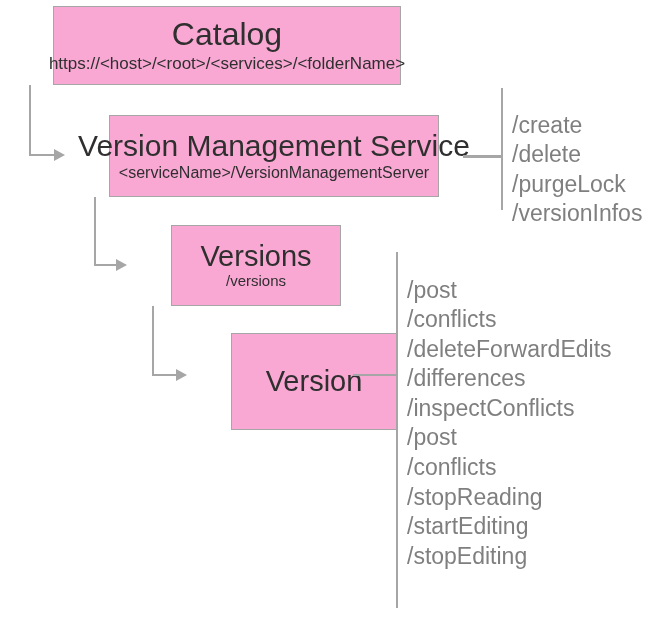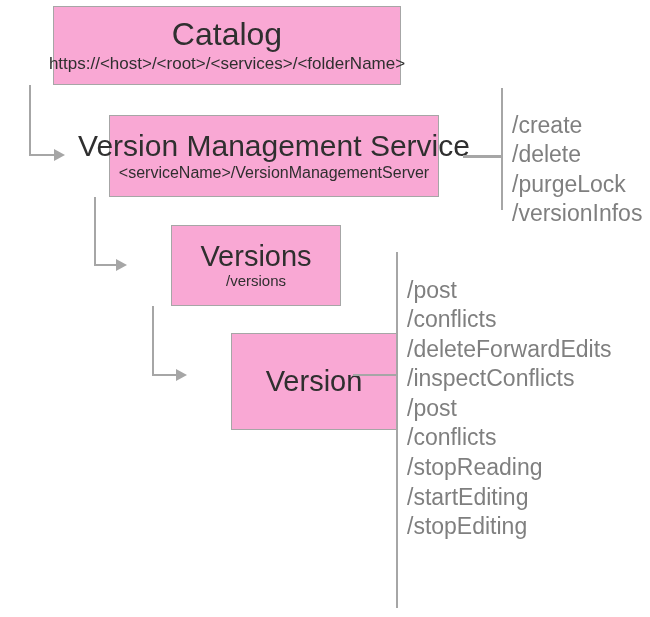--- a/index.html
+++ b/index.html
@@ -132,20 +132,21 @@
   <div class="node t-version" id="node-version">
     <div class="node-title">Version</div>
   </div>
 
   <div class="hline" id="stub-version"></div>
   <div class="vline" id="rail-version"></div>
   <div class="ops ops-version" id="ops-version">
     <span class="op">/post</span>
     <span class="op">/conflicts</span>
     <span class="op">/deleteForwardEdits</span>
+    <span class="op">/differences</span>
     <span class="op">/inspectConflicts</span>
     <span class="op">/post</span>
     <span class="op">/conflicts</span>
     <span class="op">/stopReading</span>
     <span class="op">/startEditing</span>
     <span class="op">/stopEditing</span>
   </div>
 
 </div>
 

